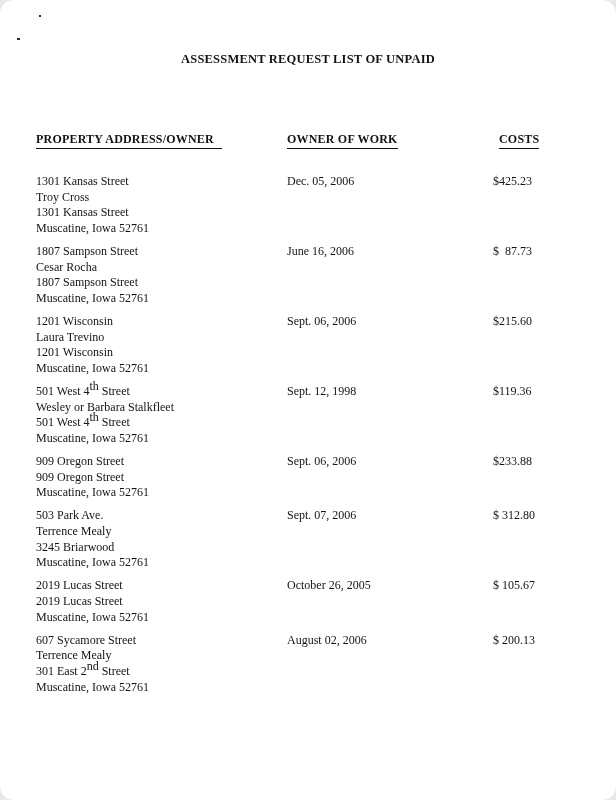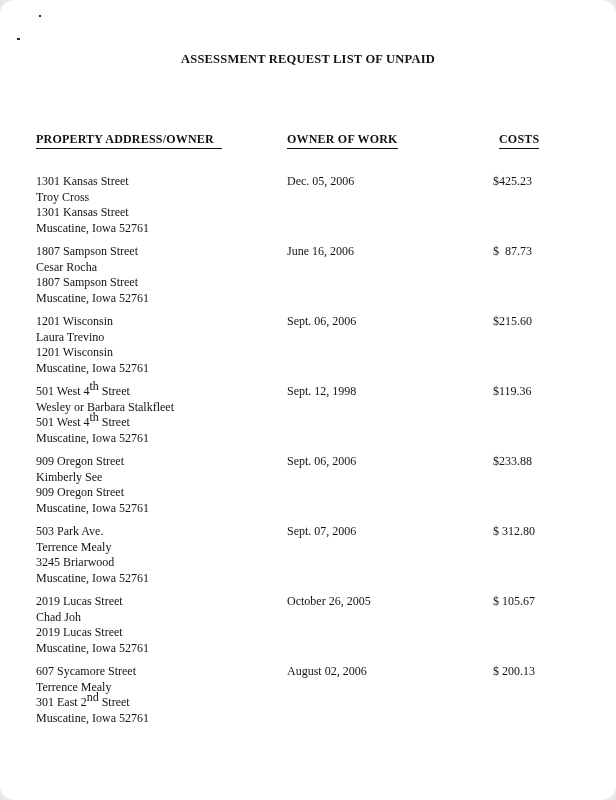--- a/index.html
+++ b/index.html
@@ -141,21 +141,20 @@
             <div>501 West 4<sup>th</sup> Street</div>
             <div>Muscatine, Iowa 52761</div>
           </div>
     <div class="col-date">Sept. 12, 1998</div>
     <div class="col-cost">$119.36</div>
   </div>
 
   <div class="row">
     <div class="col-addr">
             <div>909 Oregon Street</div>
-            <div>Kimberly See</div>
             <div>909 Oregon Street</div>
             <div>Muscatine, Iowa 52761</div>
           </div>
     <div class="col-date">Sept. 06, 2006</div>
     <div class="col-cost">$233.88</div>
   </div>
 
   <div class="row">
     <div class="col-addr">
             <div>503 Park Ave.</div>
@@ -163,21 +162,20 @@
             <div>3245 Briarwood</div>
             <div>Muscatine, Iowa 52761</div>
           </div>
     <div class="col-date">Sept. 07, 2006</div>
     <div class="col-cost">$ 312.80</div>
   </div>
 
   <div class="row">
     <div class="col-addr">
             <div>2019 Lucas Street</div>
-            <div>Chad Joh</div>
             <div>2019 Lucas Street</div>
             <div>Muscatine, Iowa 52761</div>
           </div>
     <div class="col-date">October 26, 2005</div>
     <div class="col-cost">$ 105.67</div>
   </div>
 
   <div class="row">
     <div class="col-addr">
             <div>607 Sycamore Street</div>

